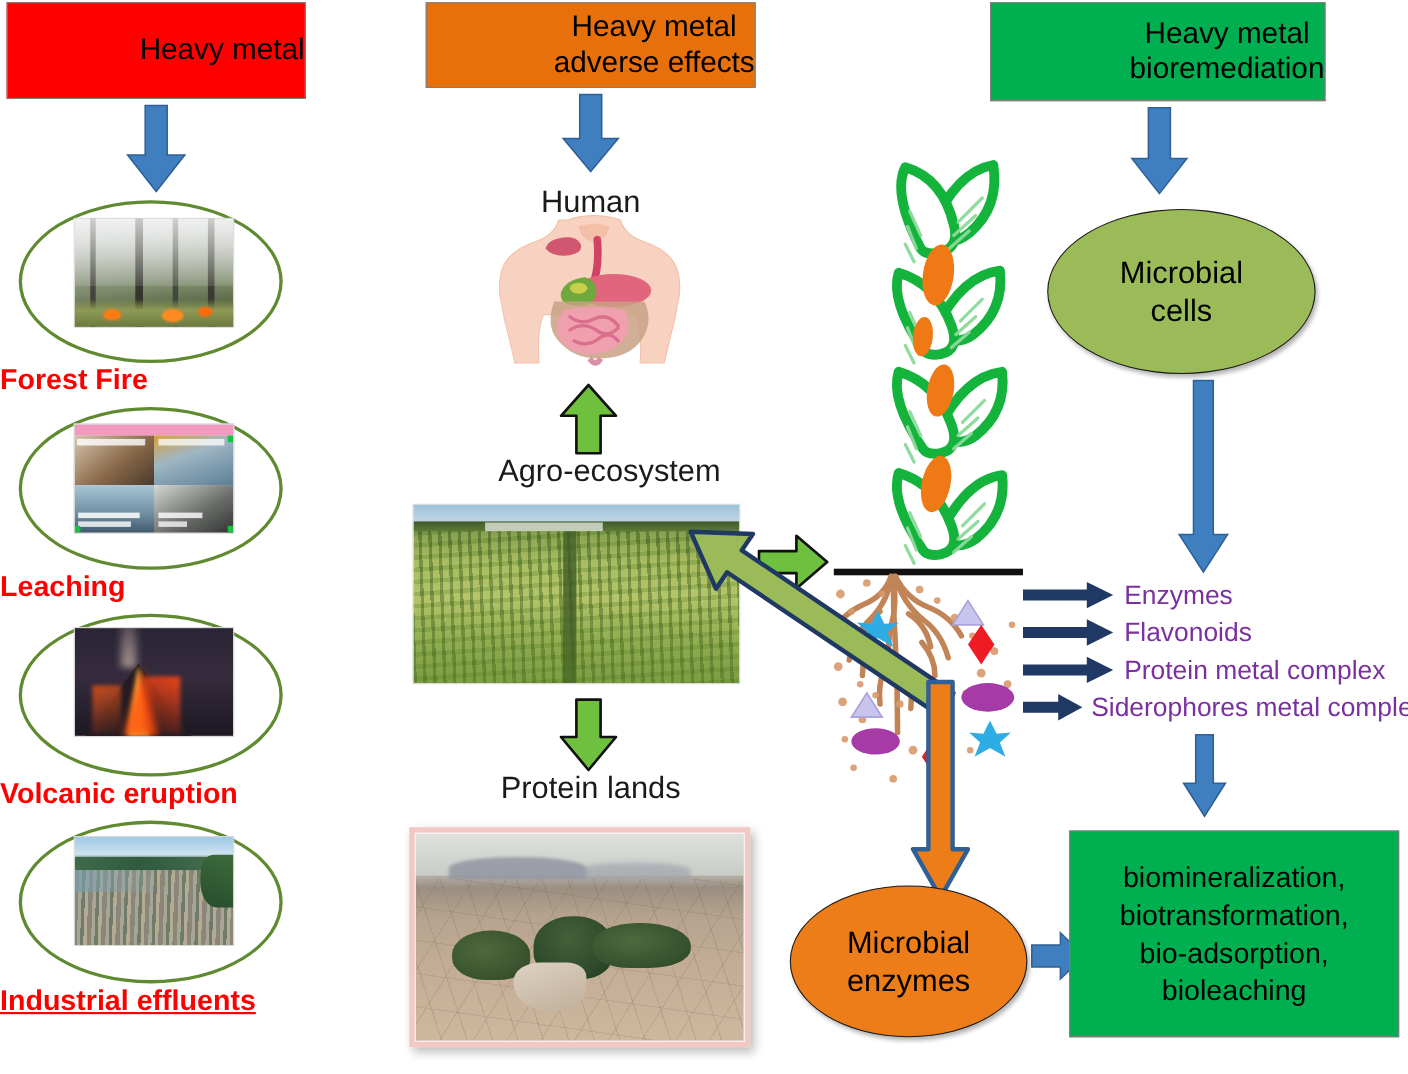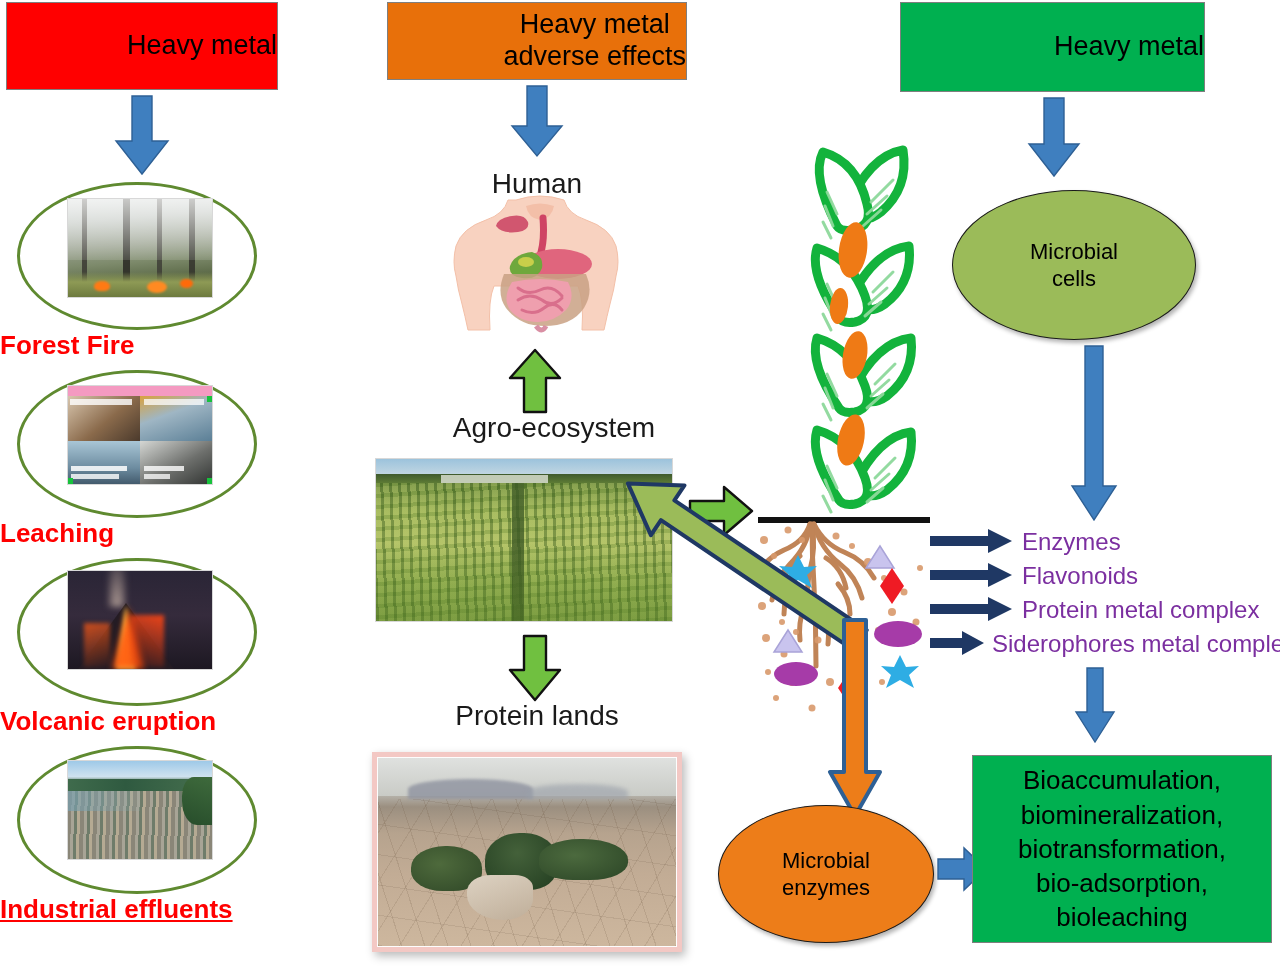--- a/index.html
+++ b/index.html
@@ -12,21 +12,21 @@
   .oval-outline{box-sizing:border-box;border:3px solid #5f8a30;border-radius:50%;
                 background:#fff;}
   .cap{text-align:left;color:#ff0000;font-weight:bold;font-size:26px;
        white-space:nowrap;}
   .mid-cap{text-align:center;color:#1a1a1a;font-size:28px;white-space:nowrap;}
   .photo{box-sizing:border-box;background-size:cover;background-position:center;
          border:1px solid #d8d8d8;}
   .purple-lbl{color:#7b2fa0;font-size:24px;white-space:nowrap;}
   .filled-oval{box-sizing:border-box;border-radius:50%;border:1.5px solid #1a1a1a;
                display:flex;align-items:center;justify-content:center;
-               text-align:center;font-size:22px;color:#000;line-height:1.25;
+               text-align:center;font-size:28px;color:#000;line-height:1.25;
                box-shadow:2px 3px 4px rgba(0,0,0,.30);}
   .green-out{box-sizing:border-box;border:1px solid #7f7f7f;display:flex;
              align-items:center;justify-content:center;text-align:center;
              font-size:26px;color:#000;line-height:1.32;}
   svg{display:block;overflow:visible;}
 </style>
 </head>
 <body>
 
 <div class="abs hdr-box" style="left:6px;top:2px;width:272px;height:88px;background:#ff0000;">
@@ -167,20 +167,21 @@
   <div class="abs" style="left:30%;top:62%;width:22%;height:24%;background:linear-gradient(160deg,#ddd2c2,#bfae99);border-radius:40% 30% 50% 60%;filter:blur(.6px);"></div>
 </div>
 
 <svg class="abs" style="left:688px;top:484px;" width="66" height="54" viewBox="0 0 66 54">
   <path d="M2 17 L36 17 L36 3 L64 27 L36 51 L36 37 L2 37 Z" fill="#70c040" stroke="#111" stroke-width="2.4" stroke-linejoin="round"></path>
 </svg>
 
 <div class="abs hdr-box" style="left:900px;top:2px;width:305px;height:90px;background:#00b050;">
   <div>
     <div>Heavy metal</div>
+    <div>bioremediation</div>
   </div>
 </div>
 
 <svg class="abs" style="left:1025px;top:98px;" width="58" height="80" viewBox="0 0 58 80">
   <path d="M19 0 L39 0 L39 46 L54 46 L29 78 L4 46 L19 46 Z" fill="#3f7fbf" stroke="#2e6095" stroke-width="1.4"></path>
 </svg>
 
 <div class="abs filled-oval" style="left:952px;top:190px;width:244px;height:150px;background:#9bbb59;">
   <div>
     <div>Microbial</div>
@@ -326,19 +327,18 @@
     <div>enzymes</div>
   </div>
 </div>
 
 <svg class="abs" style="left:938px;top:846px;" width="50" height="46" viewBox="0 0 50 46">
   <path d="M0 13 L26 13 L26 2 L48 23 L26 44 L26 33 L0 33 Z" fill="#3f7fbf" stroke="#2e6095" stroke-width="1.4"></path>
 </svg>
 
 <div class="abs green-out" style="left:972px;top:755px;width:300px;height:188px;background:#00b050;">
   <div>
-    <div>Bioaccumulation,</div>
     <div>biomineralization,</div>
     <div>biotransformation,</div>
     <div>bio-adsorption,</div>
     <div>bioleaching</div>
   </div>
 </div>
 
 </body></html>

